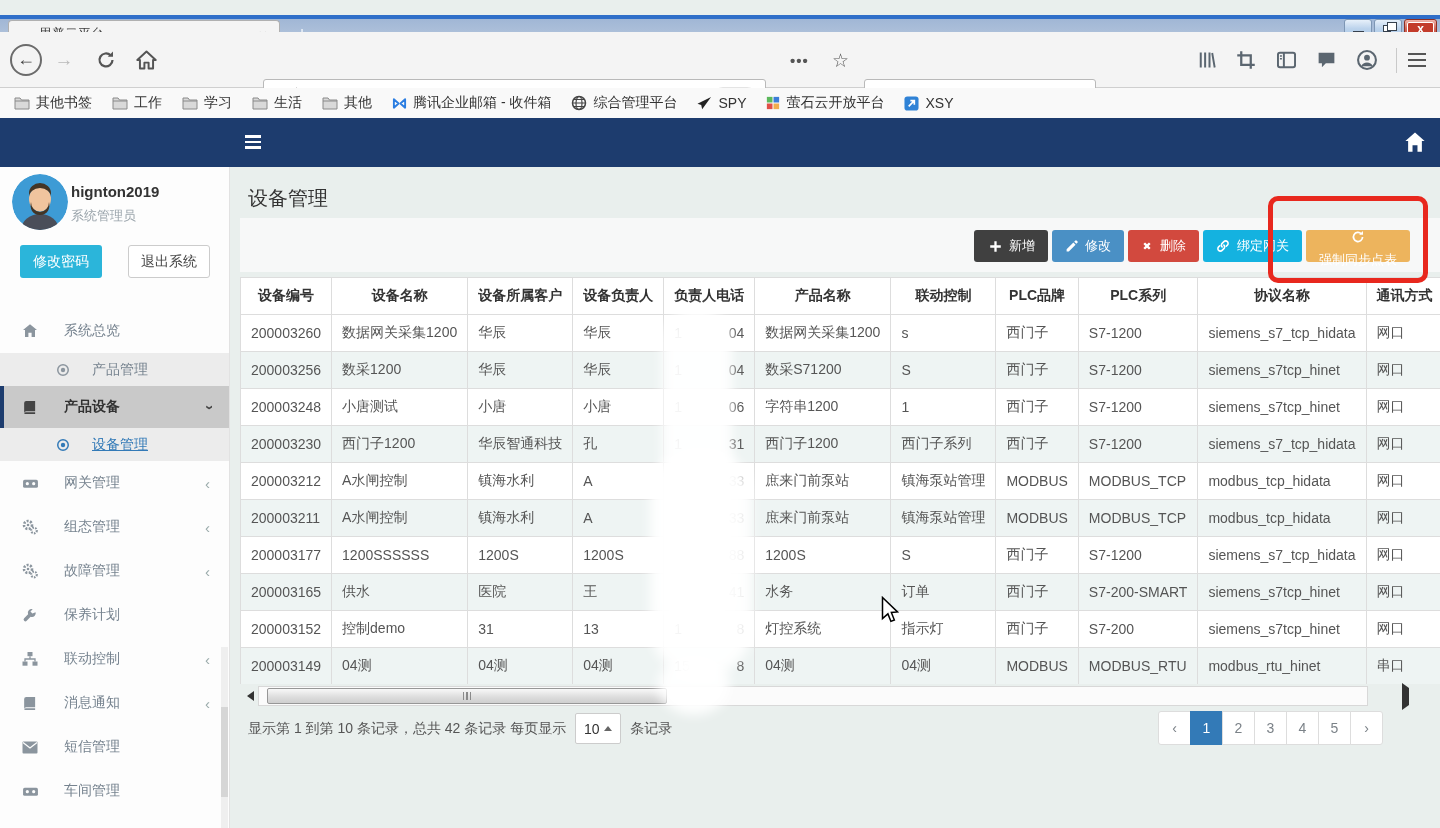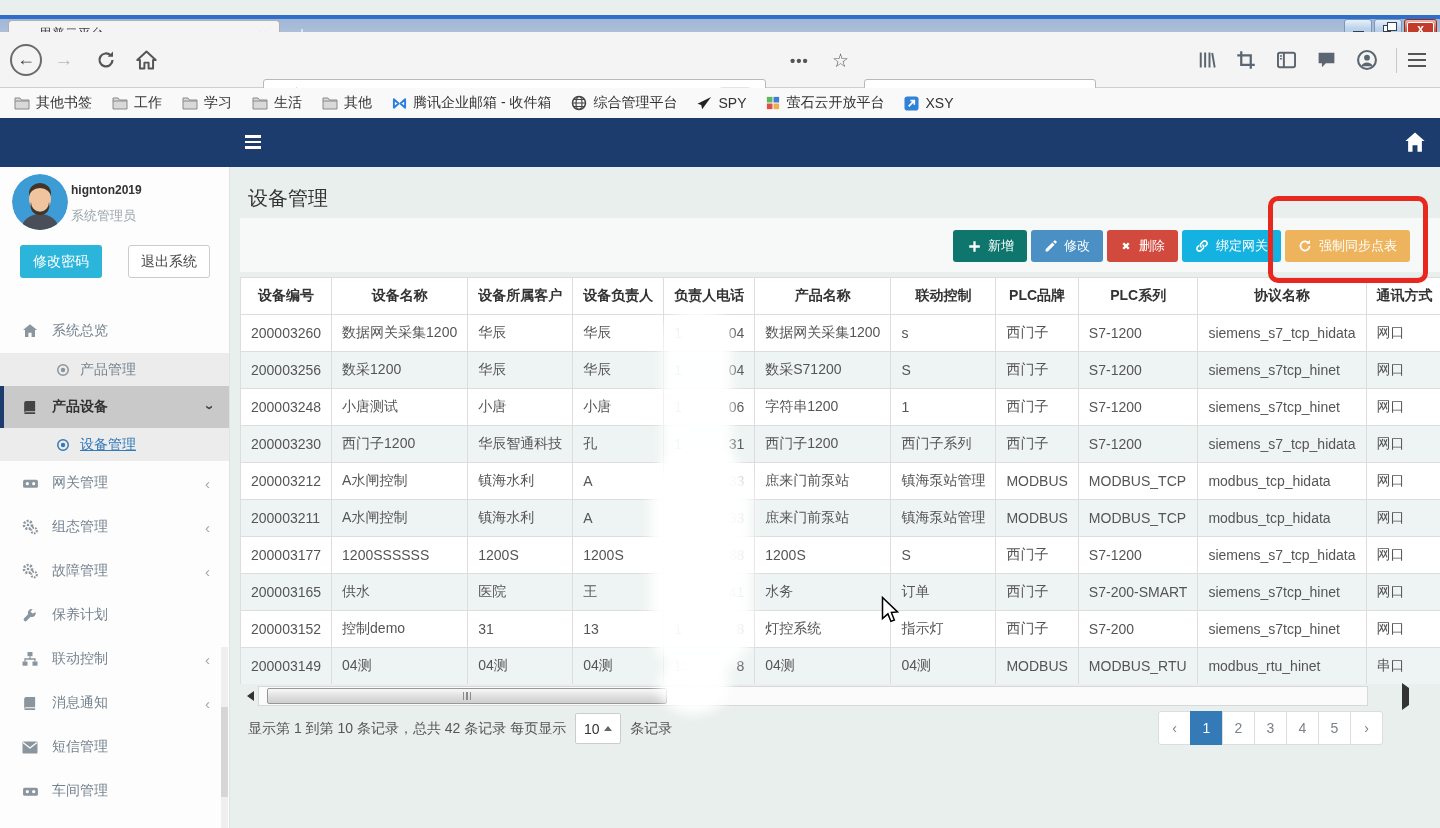--- a/index.html
+++ b/index.html
@@ -47,26 +47,26 @@
 
   
   .appheader { position:absolute; left:0; top:118px; width:1440px; height:49px; background:#1d3c6e; }
   .app-hamb { position:absolute; left:245px; top:17px; width:16px; }
   .app-hamb div { height:2.6px; background:#fff; margin-bottom:3px; }
   .app-home { position:absolute; right:14px; top:13px; }
 
   
   .sidebar { position:absolute; left:0; top:167px; width:230px; height:661px; background:#fdfdfd; border-right:1px solid #e2e2e2; overflow:hidden; }
   .avatar { position:absolute; left:12px; top:7px; width:56px; height:56px; border-radius:50%; overflow:hidden; }
-  .uname { position:absolute; left:71px; top:16px; font-size:12px; font-weight:bold; color:#333; }
+  .uname { position:absolute; left:71px; top:16px; font-size:15px; font-weight:bold; color:#333; }
   .urole { position:absolute; left:71px; top:40px; font-size:13px; color:#9aa4ab; }
   .btn-pw { position:absolute; left:20px; top:78px; width:82px; height:33px; background:#2bb5da; color:#fff; border:none; border-radius:3px; font-size:14px; font-family:inherit; }
   .btn-logout { position:absolute; left:128px; top:78px; width:82px; height:33px; background:#fff; color:#444; border:1px solid #ccc; border-radius:3px; font-size:14px; font-family:inherit; }
   .menu { position:absolute; left:0; top:142px; width:230px; }
-  .mi { display:flex; align-items:center; height:44px; padding-left:22px; color:#76838f; font-size:14px; position:relative; }
+  .mi { display:flex; align-items:center; height:44px; padding-left:22px; color:#76838f; font-size:14px; position:relative;gap:12px; }
   .mi .mi-ic { width:17px; height:17px; margin-right:13px; display:flex; align-items:center; color:#8b959e; }
   .mi .mi-ch { position:absolute; right:20px; color:#9aa; font-size:15px; }
   .mi.active-parent { height:42px; background:#c9c9c9; border-left:4px solid #1d3c6e; padding-left:18px; color:#333; font-weight:bold; }
   .mi.active-parent .mi-ic { color:#444; }
   .mi.active-parent .mi-ch { color:#444; display:inline-block; transform:rotate(-90deg); }
   .mi.sub { height:33px; background:#ececec; padding-left:56px; }
   .mi.sub .mi-ic { width:14px; height:14px; margin-right:10px; }
   .mi.sub-active { height:33px; background:#ececec; padding-left:56px; color:#337ab7; }
   .mi.sub-active .mi-lb { text-decoration:underline; }
   .mi.sub-active .mi-ic { width:14px; height:14px; margin-right:10px; color:#337ab7; }
@@ -465,21 +465,21 @@
       </div>
     <div class="side-scroll">
         <div class="side-thumb"></div>
       </div>
   </div>
 
   <div class="content">
     <div class="page-title">设备管理</div>
     <div class="toolstrip"></div>
     <div class="actions">
-        <button class="abtn" style="background: #0f766e; padding-left: 15px;">
+        <button class="abtn" style="background: #404040; padding-left: 15px;">
           <span style="display:flex">
             <svg width="13" height="13" viewBox="0 0 16 16">
               <path d="M6.6 1.5h2.8v5.1h5.1v2.8H9.4v5.1H6.6V9.4H1.5V6.6h5.1z" fill="#fff"></path>
             </svg>
           </span>
           <span>新增</span>
         </button>
         <button class="abtn" style="background: rgb(74, 144, 197);">
           <span style="display:flex">
             <svg width="13" height="13" viewBox="0 0 16 16">
@@ -500,21 +500,21 @@
           <span style="display:flex">
             <svg width="14" height="14" viewBox="0 0 16 16">
               <g stroke="#fff" stroke-width="1.8" fill="none" stroke-linecap="round">
                 <path d="M7 9a2.8 2.8 0 0 1 0-4l2-2a2.8 2.8 0 0 1 4 4l-1.3 1.3"></path>
                 <path d="M9 7a2.8 2.8 0 0 1 0 4l-2 2a2.8 2.8 0 0 1-4-4l1.3-1.3"></path>
               </g>
             </svg>
           </span>
           <span>绑定网关</span>
         </button>
-        <button class="abtn" style="background: rgb(237, 180, 93);">
+        <button class="abtn" style="background: rgb(237, 180, 93); flex-direction: column;">
           <span style="display:flex">
             <svg width="14" height="14" viewBox="0 0 16 16">
               <path d="M13.2 8a5.2 5.2 0 1 1-1.5-3.7" stroke="#fff" stroke-width="2" fill="none"></path>
               <path d="M13.7 1v4.4H9.3z" fill="#fff"></path>
             </svg>
           </span>
           <span>强制同步点表</span>
         </button>
       </div>
 

